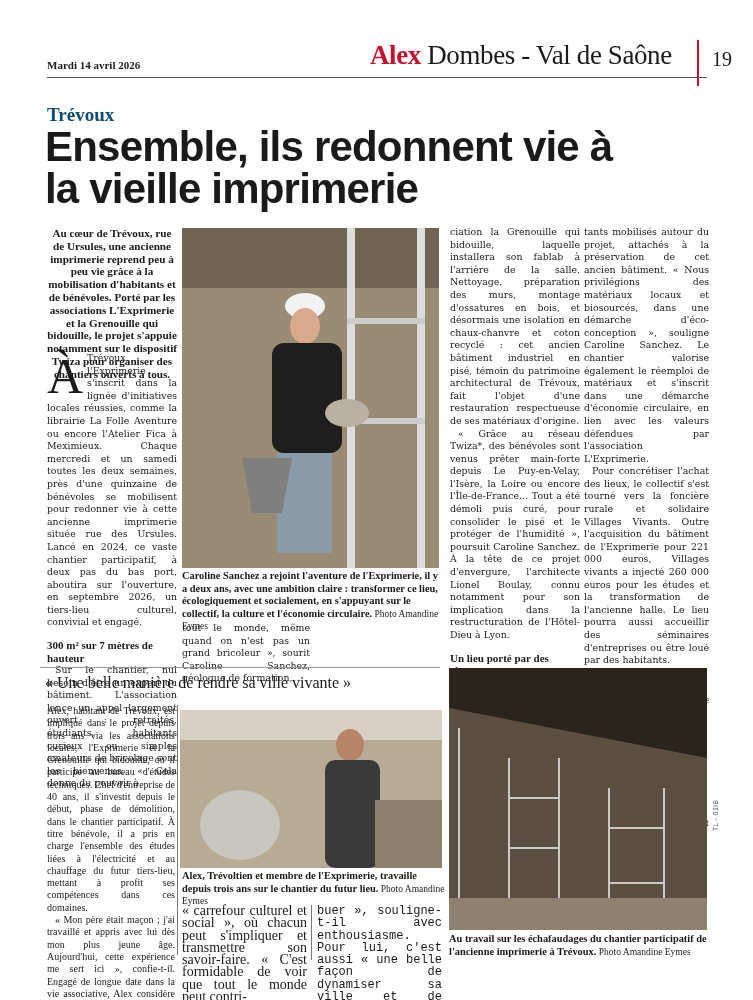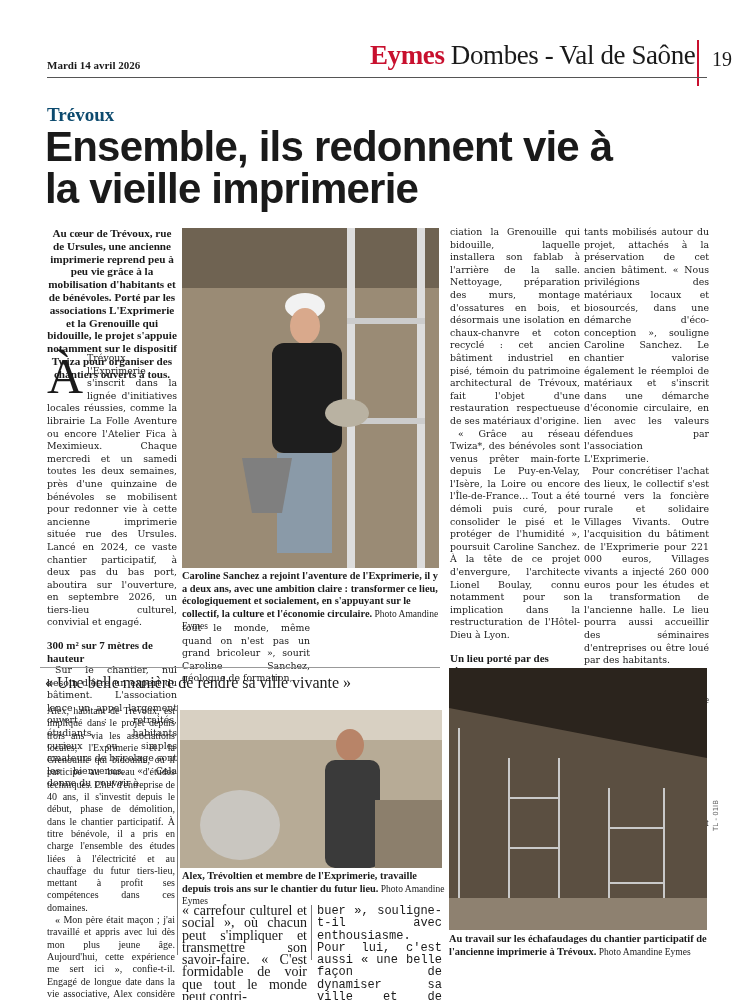--- a/index.html
+++ b/index.html
@@ -40,21 +40,21 @@
   .ph3{left:449px;top:668px;width:258px;height:262px;background:linear-gradient(200deg,#2f2923 0%,#6b5d4c 35%,#9c8c74 60%,#4a4136 100%);}
   .cap3{left:449px;top:933px;width:265px;}
   .side-credit{left:712px;top:800px;font-size:7px;color:#666;writing-mode:vertical-rl;transform:rotate(180deg);font-family:"DejaVu Sans",sans-serif;}
   p{margin:0;}
   .indent{text-indent:8px;}
 </style>
 </head>
 <body>
 
 <div class="abs hdr-date">Mardi 14 avril 2026</div>
-<div class="abs hdr-section"><span class="red">Eymes</span><span> Dombes - Val de Saône</span></div>
+<div class="abs hdr-section"><span class="red">Alex</span><span> Dombes - Val de Saône</span></div>
 <div class="abs hdr-vbar"></div>
 <div class="abs hdr-page">19</div>
 <div class="abs hdr-rule"></div>
 
 <div class="abs kicker">Trévoux</div>
 <div class="abs headline">Ensemble, ils redonnent vie à la vieille imprimerie</div>
 
 <div class="abs chapo">Au cœur de Trévoux, rue de Ursules, une ancienne imprimerie reprend peu à peu vie grâce à la mobilisation d'habitants et de bénévoles. Porté par les associations L'Exprimerie et la Grenouille qui bidouille, le projet s'appuie notamment sur le dispositif Twiza pour organiser des chantiers ouverts à tous.</div>
 <div class="abs col body1">
   <p><span class="dropcap">À</span><span> Trévoux, l'Exprimerie s'inscrit dans la lignée d'initiatives locales réussies, comme la librairie La Folle Aventure ou encore l'Atelier Fica à Meximieux. Chaque mercredi et un samedi toutes les deux semaines, près d'une quinzaine de bénévoles se mobilisent pour redonner vie à cette ancienne imprimerie située rue des Ursules. Lancé en 2024, ce vaste chantier participatif, à deux pas du bas port, aboutira sur l'ouverture, en septembre 2026, un tiers-lieu culturel, convivial et engagé.</span></p>

